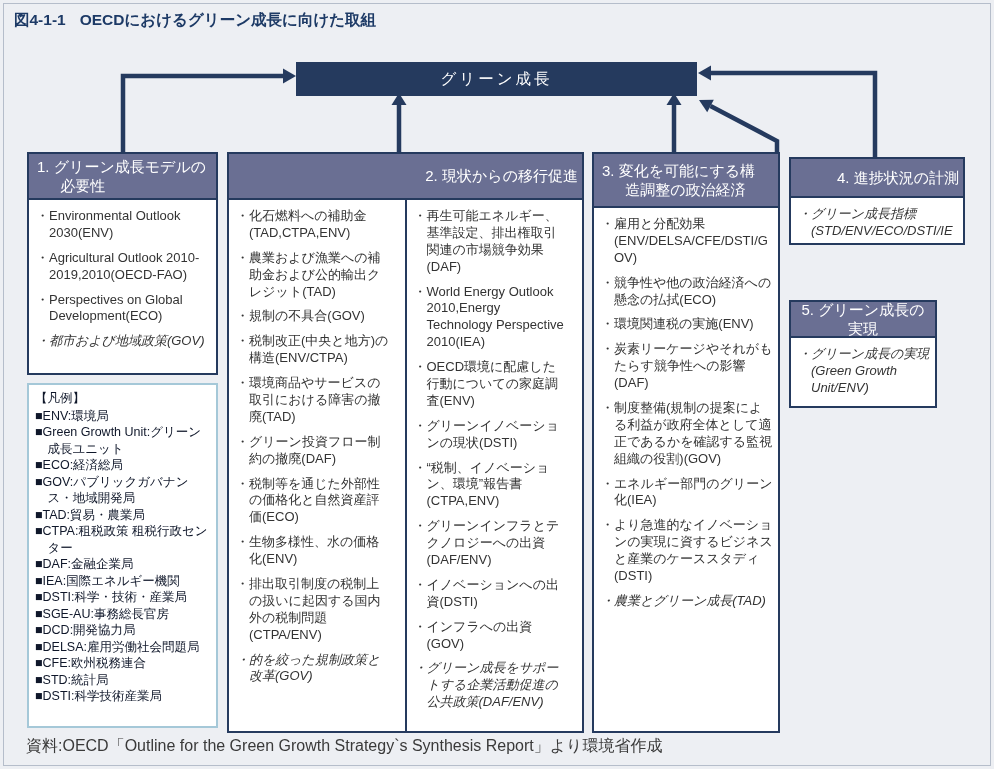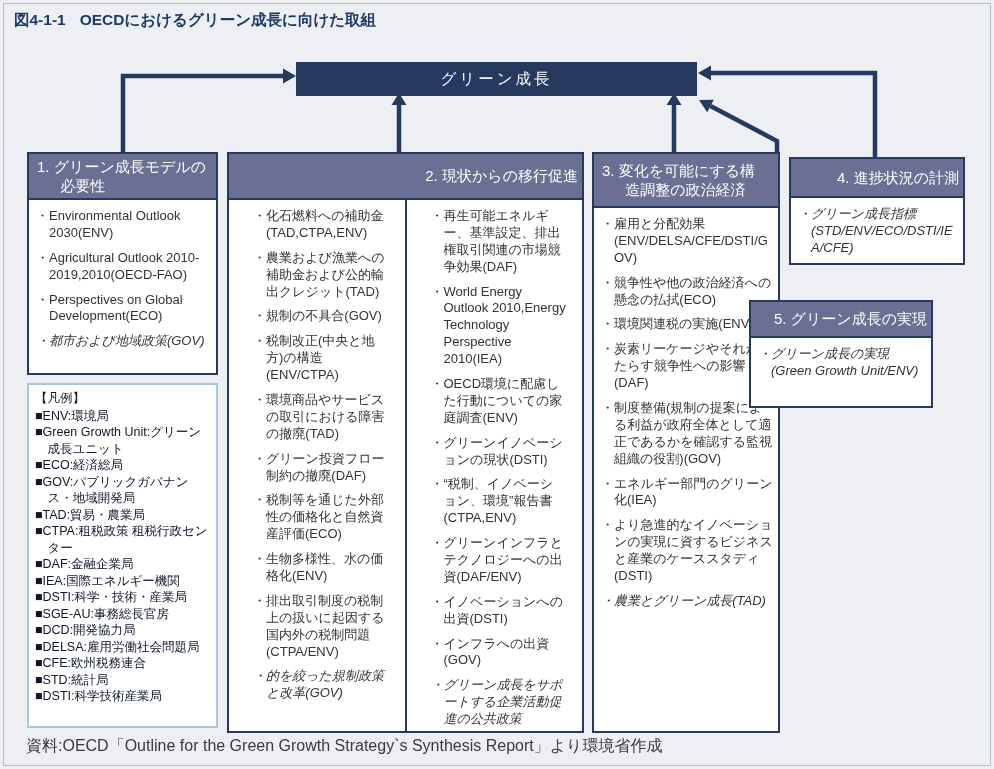--- a/index.html
+++ b/index.html
@@ -29,21 +29,21 @@
     line-height:1.3;
   }
   .hdr-left { justify-content:flex-start; padding:3px 8px; }
   .hdr-left .hdr-text { white-space:pre-line; padding-left:1.55em; text-indent:-1.55em; }
   .hdr-center { justify-content:flex-end; text-align:center; padding:3px 4px; }
   .sec-body {
     background:#fff; border:2px solid #253a5e; border-top:none; flex:1 1 auto;
     padding:8px 5px 6px 7px; box-sizing:border-box; overflow:hidden;
   }
   .sec-body.split { padding:0; display:flex; }
-  .col { width:50%; padding:8px 16px 6px 7px; box-sizing:border-box;margin-left:17px; }
+  .col { width:50%; padding:8px 16px 6px 7px; box-sizing:border-box; }
   .divider { width:2px; background:#253a5e; flex:0 0 auto; }
 
   ul.items { list-style:none; margin:0; padding:0; font-size:13px; line-height:1.3; color:#333; }
   ul.items li { padding-left:1em; text-indent:-1em; margin-bottom:8px; overflow-wrap:break-word; }
   ul.items li:last-child { margin-bottom:0;font-style:italic; }
 
   .legend {
     position:absolute; left:27px; top:383px; width:191px; height:345px; z-index:2;
     background:#fff; border:2px solid #a5c8d8; box-sizing:border-box;
     padding:5px 4px 4px 6px; font-size:12.5px; line-height:1.32; color:#0f172a;
@@ -167,32 +167,32 @@
           <li>・環境関連税の実施(ENV)</li>
           <li>・炭素リーケージやそれがもたらす競争性への影響(DAF)</li>
           <li>・制度整備(規制の提案による利益が政府全体として適正であるかを確認する監視組織の役割)(GOV)</li>
           <li>・エネルギー部門のグリーン化(IEA)</li>
           <li>・より急進的なイノベーションの実現に資するビジネスと産業のケーススタディ(DSTI)</li>
           <li>・農業とグリーン成長(TAD)</li>
         </ul>
     </div>
   </div>
 
-  <div class="section" style="left:789px; top:157px; width:176px; height:108px;">
+  <div class="section" style="left:789px; top:157px; width:176px; height:88px;">
     <div class="sec-header hdr-center" style="height:41px;">
       <span>4. 進捗状況の計測</span>
     </div>
     <div class="sec-body">
       <ul class="items">
           <li>・グリーン成長指標(STD/ENV/ECO/DSTI/IEA/CFE)</li>
         </ul>
     </div>
   </div>
 
-  <div class="section" style="left:749px; top:300px; width:184px; height:108px;">
+  <div class="section" style="left:789px; top:300px; width:148px; height:108px;">
     <div class="sec-header hdr-center" style="height:38px;">
       <span>5. グリーン成長の実現</span>
     </div>
     <div class="sec-body">
       <ul class="items">
           <li>・グリーン成長の実現(Green Growth Unit/ENV)</li>
         </ul>
     </div>
   </div>
 

